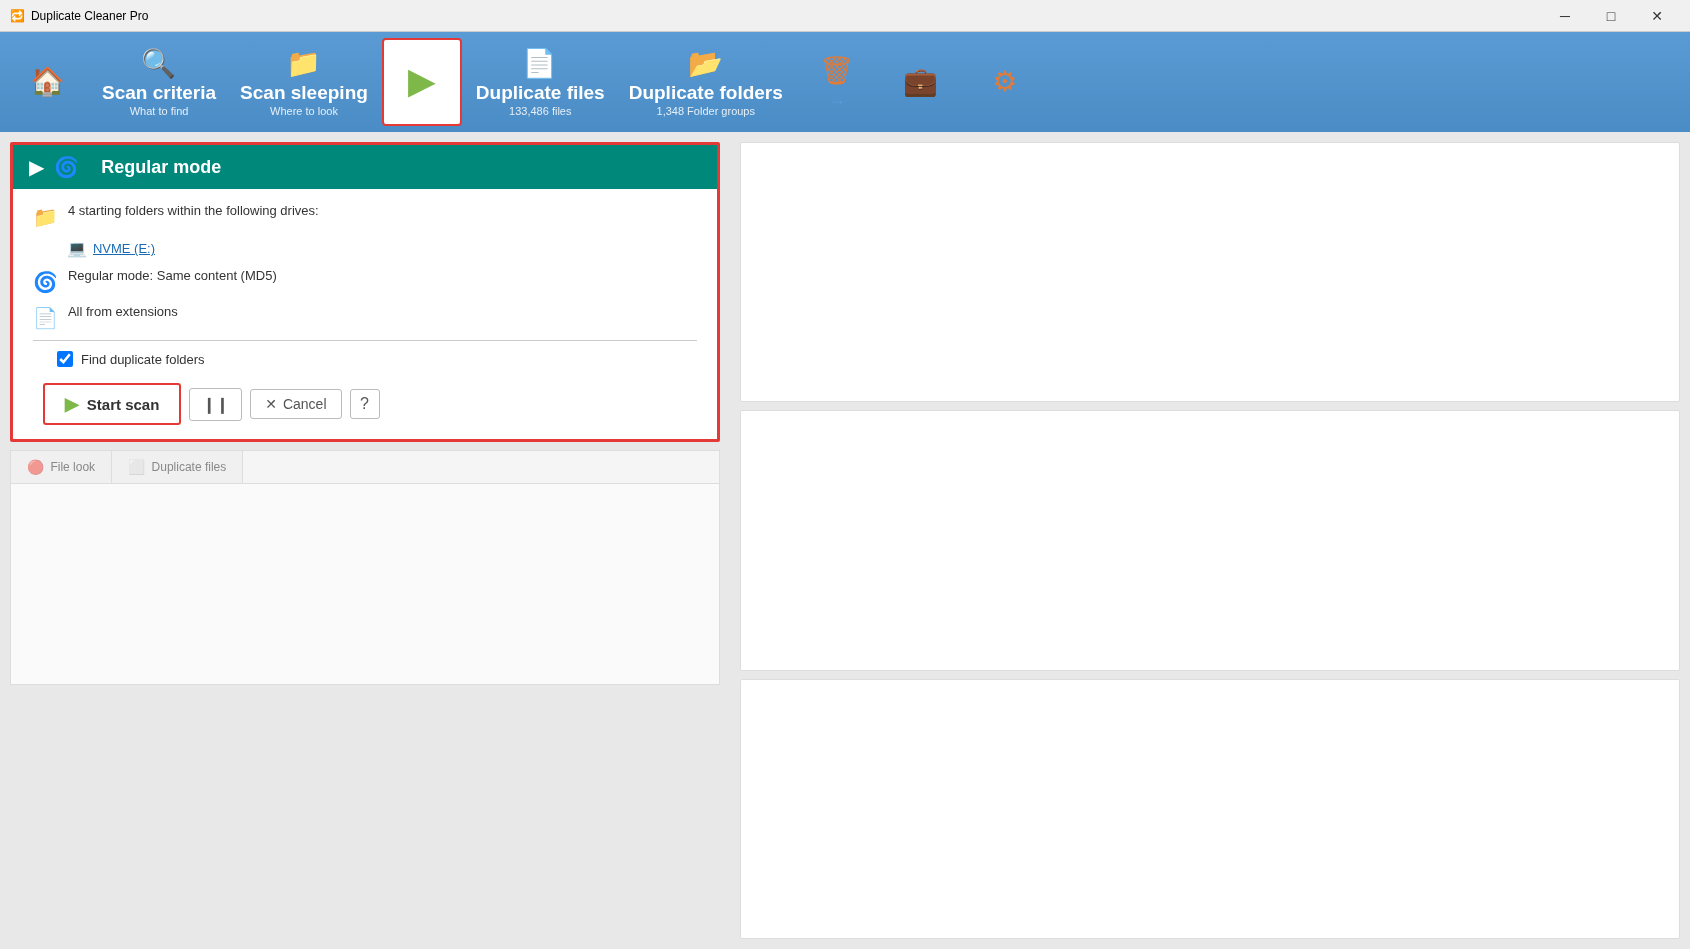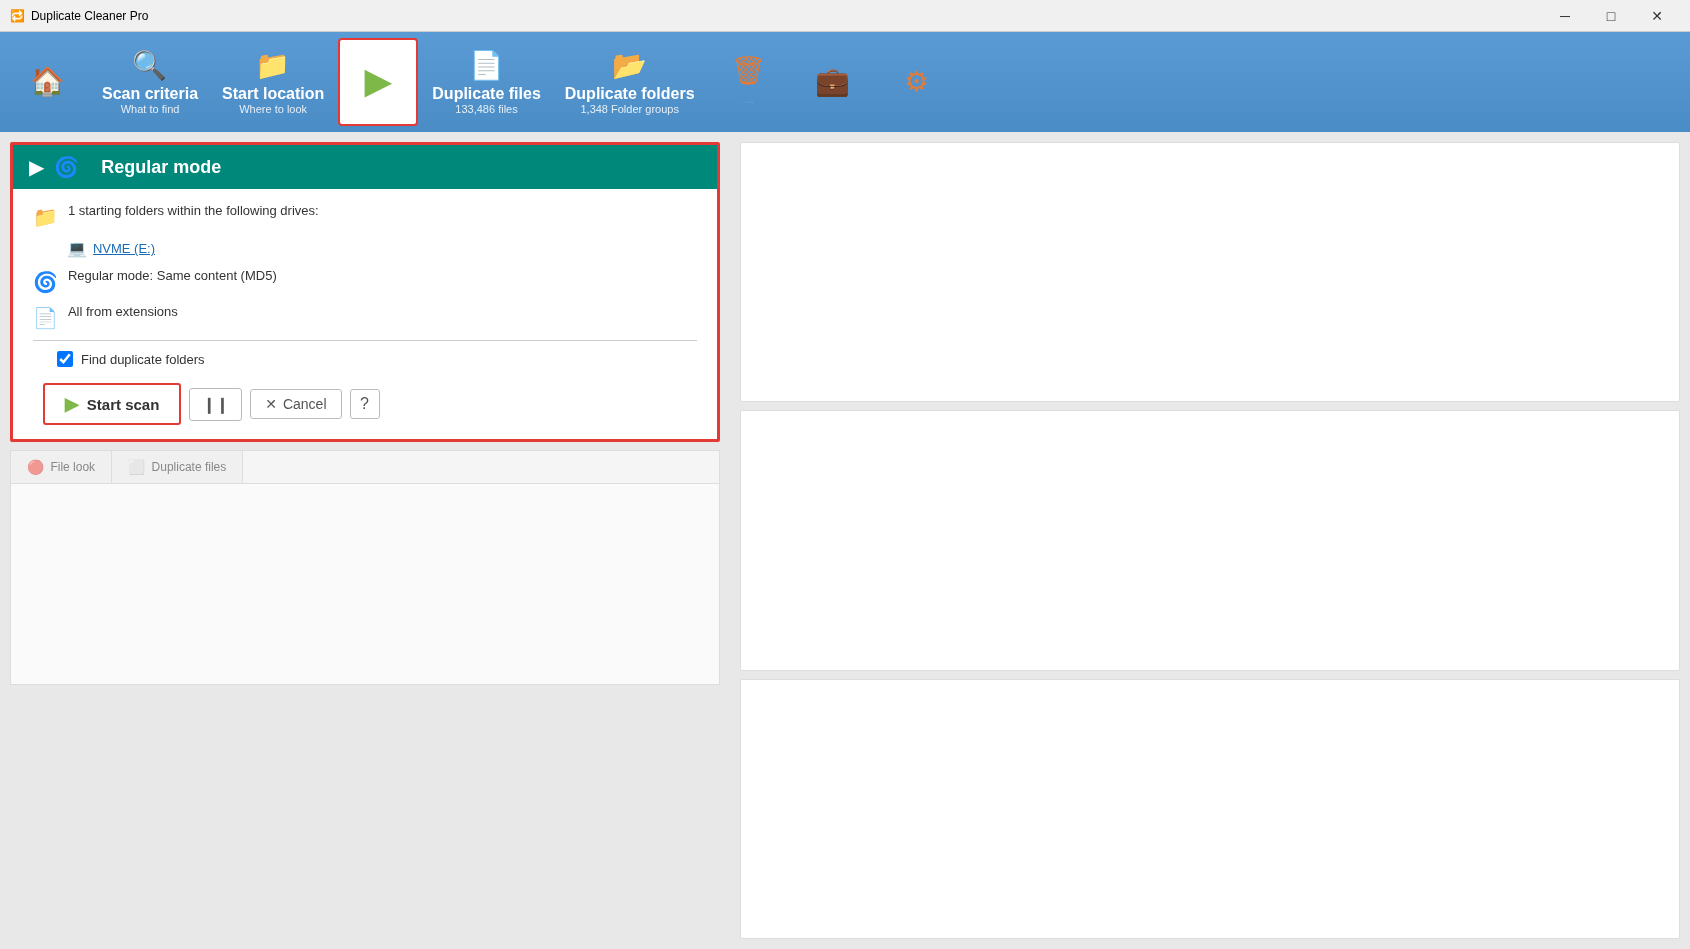--- a/index.html
+++ b/index.html
@@ -48,21 +48,21 @@
       min-width: 80px;
       height: 88px;
       text-decoration: none;
     }
     .toolbar-btn.active-scan {
       background: #fff;
       border: 2px solid #e53935;
       padding: 4px 8px;
     }
     .toolbar-icon { font-size: 28px; margin-bottom: 2px; }
-    .toolbar-label { font-size: 16px; font-weight: bold; color: white; line-height: 1.2; text-align: center; }
+    .toolbar-label { font-size: 19px; font-weight: bold; color: white; line-height: 1.2; text-align: center; }
     .toolbar-sublabel { font-size: 11px; color: rgba(255,255,255,0.85); text-align: center; }
     .toolbar-btn.active-scan .toolbar-icon { color: #7db849; font-size: 32px; }
 
     .toolbar-icon-home { color: #e07b39; }
     .toolbar-icon-folder { color: #5b9bd5; }
     .toolbar-icon-files { color: #7db849; }
     .toolbar-icon-folders { color: #7db849; }
     .toolbar-icon-delete { color: #e07b39; }
     .toolbar-icon-briefcase { color: #5b9bd5; }
     .toolbar-icon-settings { color: #e07b39; }
@@ -268,21 +268,21 @@
   </button>
 
   <button class="toolbar-btn">
     <span class="toolbar-icon">🔍</span>
     <span class="toolbar-label">Scan criteria</span>
     <span class="toolbar-sublabel">What to find</span>
   </button>
 
   <button class="toolbar-btn">
     <span class="toolbar-icon toolbar-icon-folder">📁</span>
-    <span class="toolbar-label">Start location</span>
+    <span class="toolbar-label">Scan sleeping</span>
     <span class="toolbar-sublabel">Where to look</span>
   </button>
 
   <button class="toolbar-btn active-scan">
     <span class="toolbar-icon" style="color:#7db849; font-size:36px;">▶</span>
   </button>
 
   <button class="toolbar-btn">
     <span class="toolbar-icon toolbar-icon-files">📄</span>
     <span class="toolbar-label">Duplicate files</span>
@@ -318,21 +318,21 @@
       <div class="scan-header">
         <span style="color:white; font-size:20px;">▶</span>
         <span style="font-size:20px;">🌀</span>
         <span class="scan-header-title">Regular mode</span>
       </div>
 
       <div class="scan-body">
 
         <div class="scan-info-row">
           <span class="scan-info-icon">📁</span>
-          <span class="scan-info-text">1 starting folders within the following drives:</span>
+          <span class="scan-info-text">4 starting folders within the following drives:</span>
         </div>
 
         <div class="drive-link">
           <span class="drive-icon">💻</span>
           <span class="drive-text">NVME (E:)</span>
         </div>
 
         <div class="scan-info-row">
           <span class="scan-info-icon">🌀</span>
           <span class="scan-info-text">Regular mode: Same content (MD5)</span>

